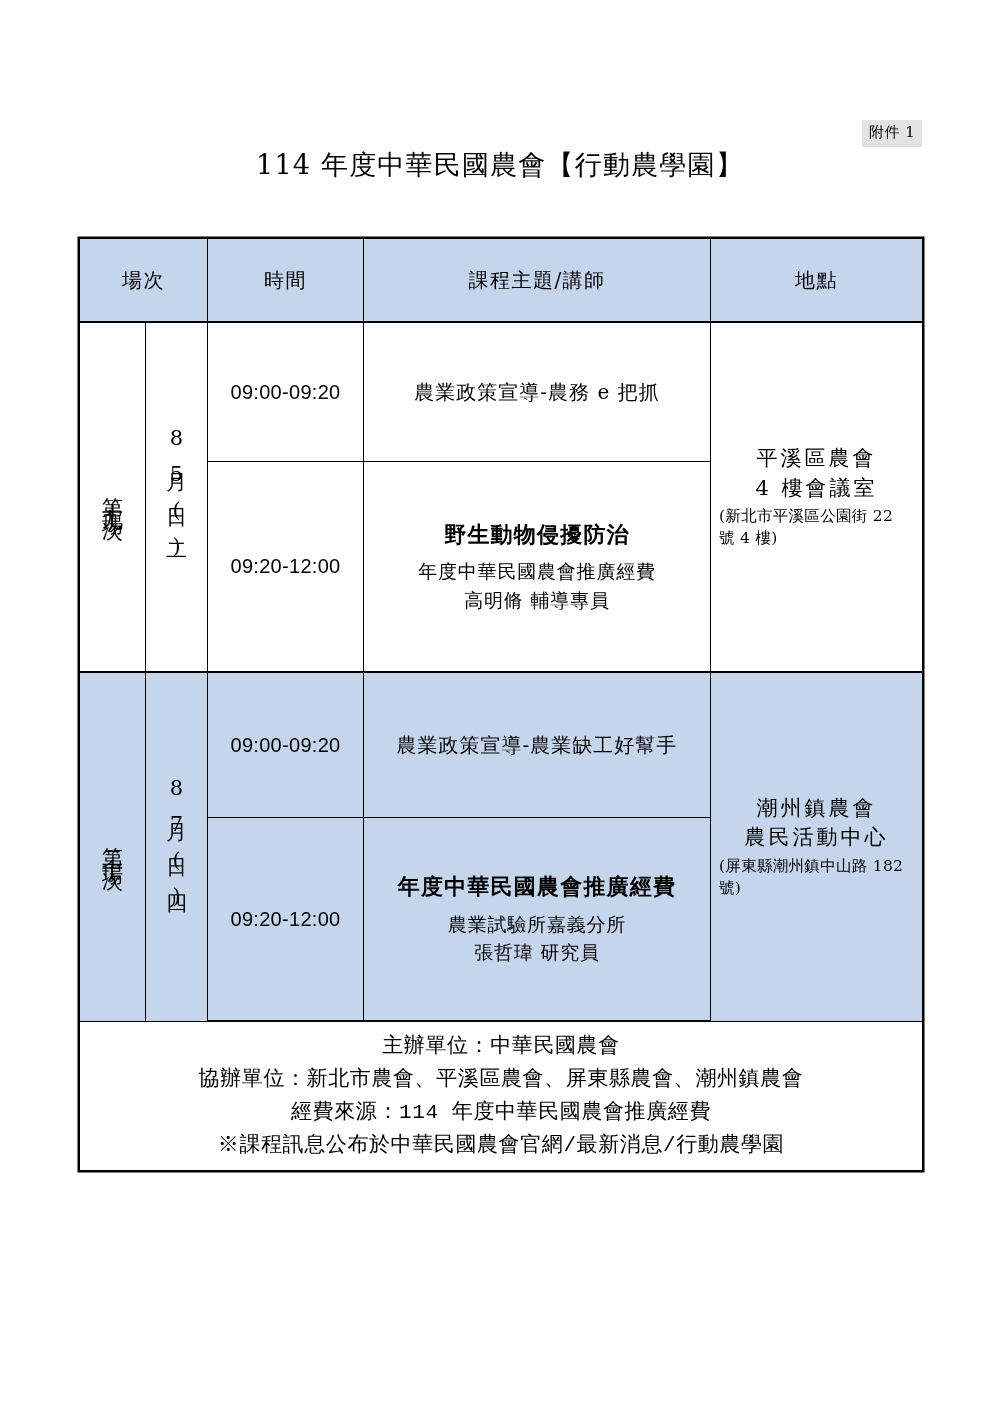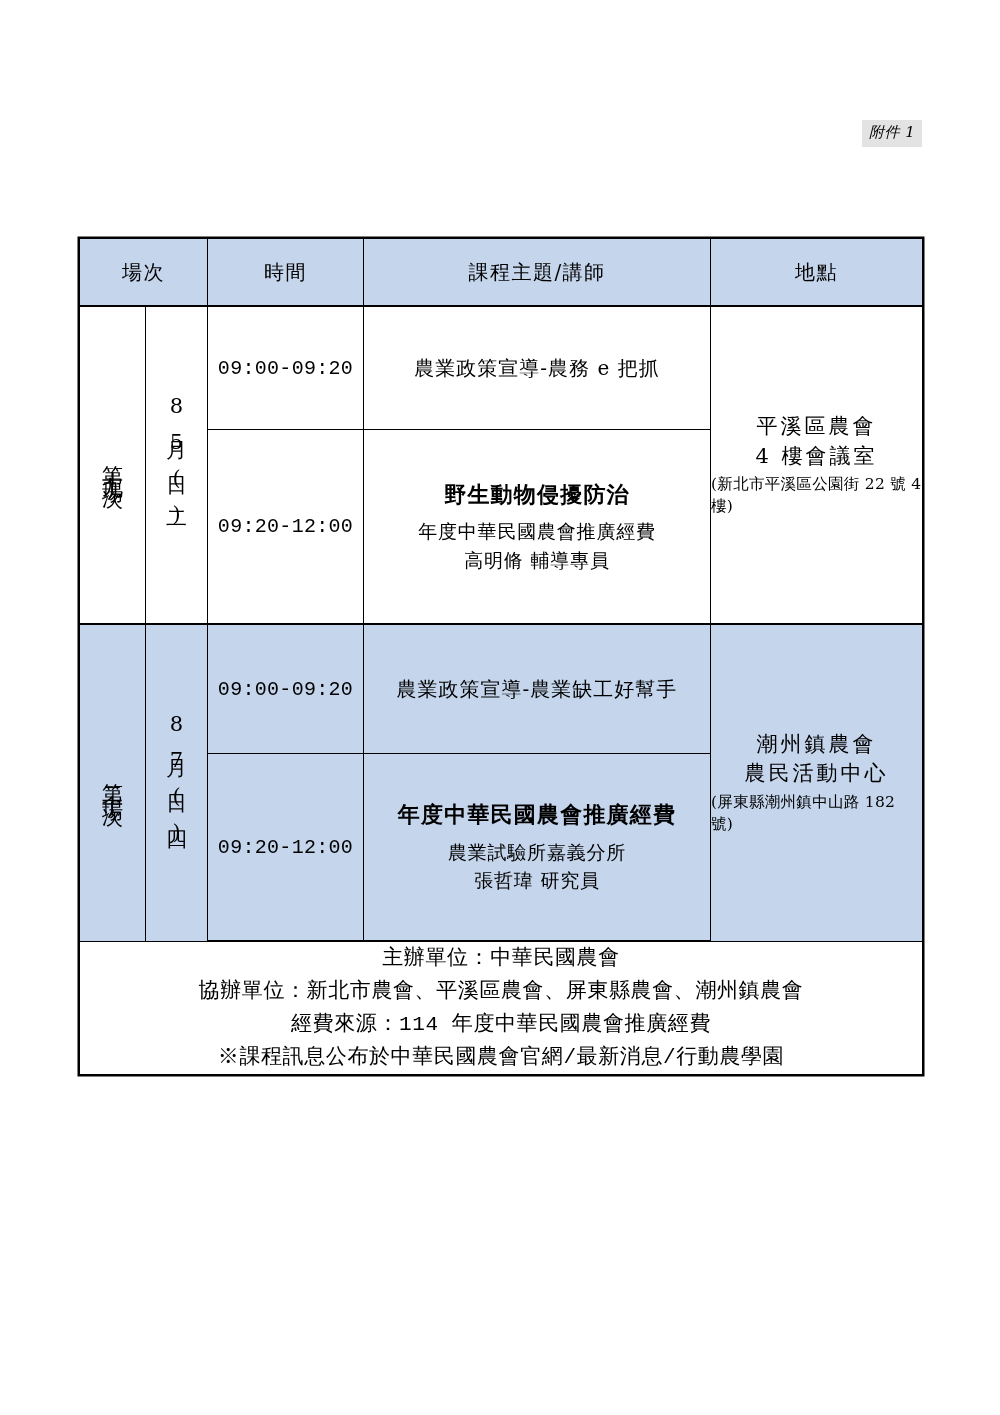--- a/index.html
+++ b/index.html
@@ -27,21 +27,20 @@
     position: absolute;
     top: 120px;
     left: 862px;
     background: #e3e3e3;
     font-size: 15px;
     line-height: 1.45;
     padding: 2px 7px 3px 7px;
     letter-spacing: 0.5px;
     white-space: nowrap;
     font-family: "DejaVu Serif", "Liberation Serif", serif;
-    font-style: italic;
   }
 
   
   .doc-title {
     position: absolute;
     top: 146px;
     left: 0;
     width: 1000px;
     text-align: center;
   }
@@ -58,21 +57,21 @@
     position: absolute;
     left: 79px;
     top: 238px;
     width: 843px;
     border-collapse: collapse;
     table-layout: fixed;
   }
   .schedule-table td,
   .schedule-table th {
     border: 1px solid #000000;
-    padding: 0;
+    padding: 8px;
     vertical-align: middle;
     text-align: center;
     font-weight: normal;
   }
 
   
   .schedule-table {
     box-shadow: 0 0 0 1.5px #000000;
   }
 
@@ -106,21 +105,21 @@
     width: 66px;
   }
   .vcell-date {
     width: 62px;
   }
 
   .time-cell {
     width: 146px;
     font-size: 20px;
     letter-spacing: 0.3px;
-    font-family: Liberation Mono, monospace;
+    font-family: Liberation Sans, sans-serif;
   }
   .topic-cell {
     width: 348px;
     padding: 6px 8px;
     line-height: 1.45;
   }
   .topic-plain {
     font-size: 20px;
     letter-spacing: 1px;
     white-space: nowrap;
@@ -179,20 +178,21 @@
   }
 </style>
 </head>
 <body>
 
 <div class="page">
 
   <div class="attachment-tag">附件 1</div>
 
   <div class="doc-title">
+    <div class="line">114 年度中華民國農會【行動農學園】</div>
   </div>
 
   <table class="schedule-table">
     <colgroup>
       <col style="width:66px">
       <col style="width:62px">
       <col style="width:156px">
       <col style="width:347px">
       <col style="width:212px">
     </colgroup>

